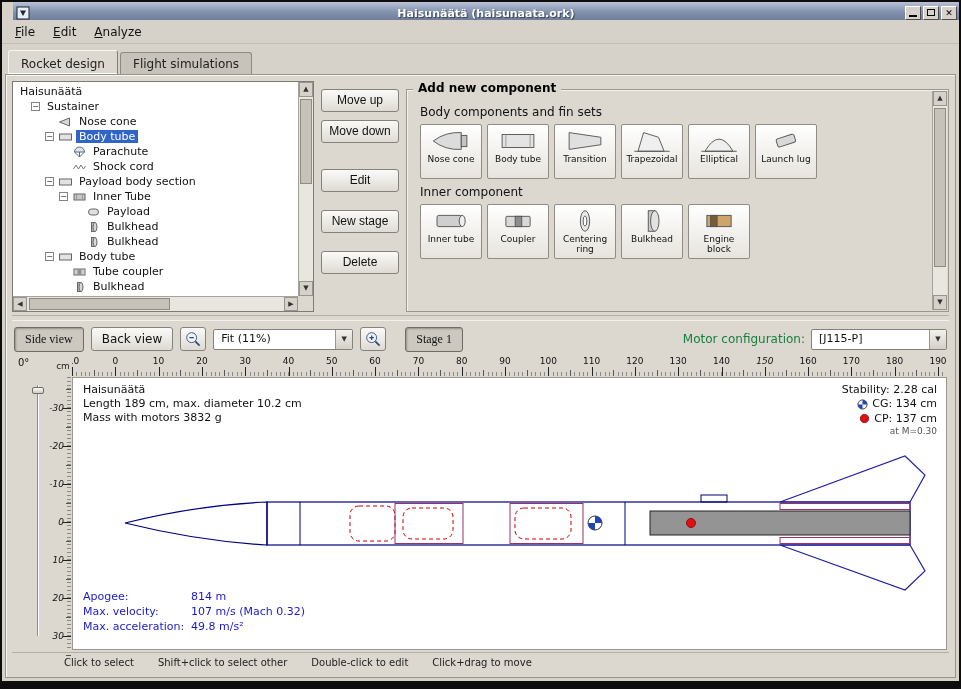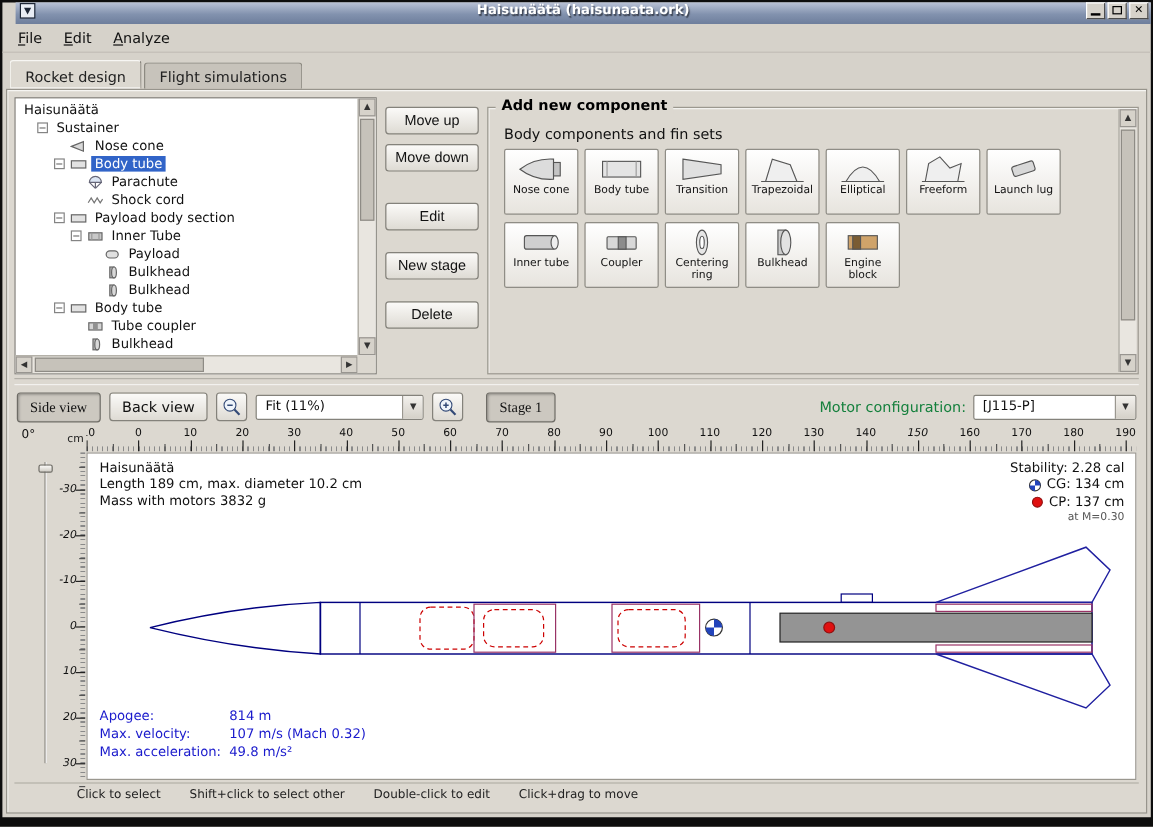--- a/index.html
+++ b/index.html
@@ -1,20 +1,20 @@
 <!DOCTYPE html>
 <html><head>
 <meta charset="utf-8">
 <style>
   * { margin:0; padding:0; box-sizing:border-box; }
   html,body { width:961px; height:689px; background:#000; font-family:"DejaVu Sans","Liberation Sans",sans-serif; font-size:12px; }
   .window { position:relative; width:961px; height:689px; background:#d6d2ca; border:2px solid #0d0d0d; border-bottom-width:8px; display:flex; flex-direction:column; }
 
   
-  .titlebar { position:relative; height:18px; flex:0 0 18px; background:linear-gradient(to bottom,#b9c2d6,#8292ae 55%,#6e7e9c); display:flex; align-items:flex-start; padding:0 2px;margin-left:11px; }
+  .titlebar { position:relative; height:18px; flex:0 0 18px; background:linear-gradient(to bottom,#b9c2d6,#8292ae 55%,#6e7e9c); display:flex; align-items:flex-end; padding:0 2px;margin-left:11px; }
   .win-icon { width:14px; height:14px; margin-left:1px; }
   .title-text { position:absolute; left:50%; transform:translateX(-50%); color:#fff; font-weight:bold; font-size:11px; text-shadow:1px 1px 1px #39404f; white-space:nowrap; }
   .win-controls { margin-left:auto; display:flex; }
   .win-btn { width:16px; height:14px; margin-left:2px; background:#d6d2ca; border:1px solid; border-color:#ffffff #4c4c4c #4c4c4c #ffffff; font-size:9px; line-height:12px; text-align:center; color:#000; cursor:default; }
   .win-btn.max span { display:block; width:8px; height:7px; border:1px solid #000; margin:2px auto 0; }
   .win-btn.min span { display:block; width:8px; height:2px; background:#000; margin:8px auto 0; }
 
   
   .menubar { height:24px; flex:0 0 24px; display:flex; align-items:center; padding-left:4px; border-bottom:1px solid #c2beb6; }
   .menu-item { padding:3px 9px; font-size:12px; color:#111; }
@@ -347,37 +347,29 @@
                   <svg viewBox="0 0 44 30">
                     <path d="M7 26 Q22 0 37 26 Z" fill="#efefef" stroke="#555"></path>
                     <line x1="3" y1="26" x2="41" y2="26" stroke="#555"></line>
                   </svg>
                 </div>
                 <div class="comp-label">Elliptical</div>
               </div>
               <div class="comp-btn">
                 <div class="comp-icon">
                   <svg viewBox="0 0 44 30">
-                    <path d="M6 26 L9 10 L19 4 L28 14 L38 10 L35 26 Z" fill="#efefef" stroke="#555"></path>
-                    <line x1="3" y1="26" x2="41" y2="26" stroke="#555"></line>
-                  </svg>
-                </div>
-                <div class="comp-label">Freeform</div>
-              </div>
-              <div class="comp-btn">
-                <div class="comp-icon">
-                  <svg viewBox="0 0 44 30">
                     <g transform="rotate(-18 22 15)">
                       <rect x="12" y="10" width="20" height="9" rx="2" fill="#d8d8d8" stroke="#555"></rect>
                     </g>
                   </svg>
                 </div>
                 <div class="comp-label">Launch lug</div>
               </div>
             </div>
+            <div class="section-label">Inner component</div>
             <div class="comp-row">
               <div class="comp-btn">
                 <div class="comp-icon">
                   <svg viewBox="0 0 44 30">
                     <rect x="7" y="9" width="27" height="12" rx="2" fill="#cfcfcf" stroke="#555"></rect>
                     <ellipse cx="34" cy="15" rx="3.2" ry="6" fill="#eeeeee" stroke="#555"></ellipse>
                   </svg>
                 </div>
                 <div class="comp-label">Inner tube</div>
               </div>

